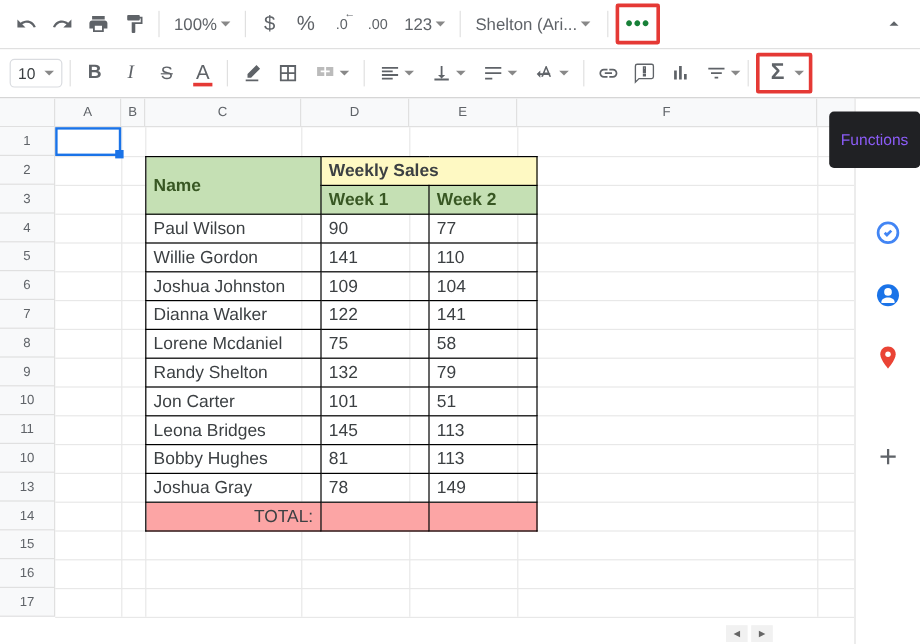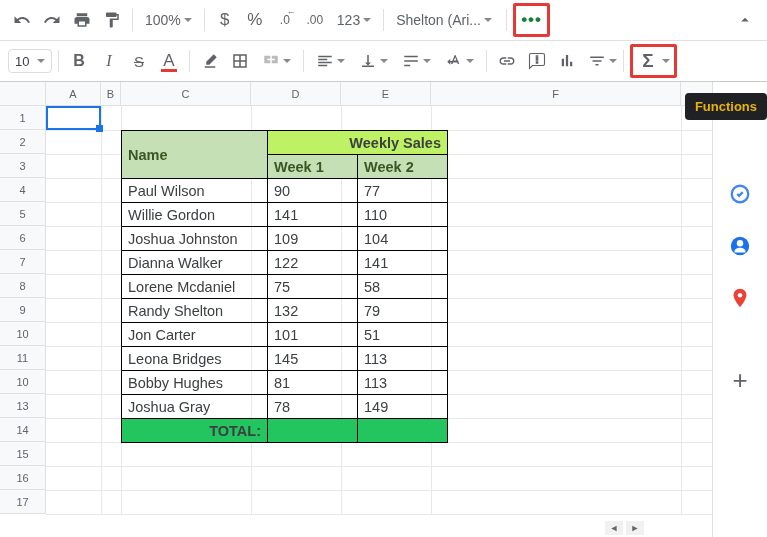--- a/index.html
+++ b/index.html
@@ -164,45 +164,44 @@
     left: 75px;
     border-collapse: collapse;
     font-size: 14.5px;
   }
   .data-table td, .data-table th {
     border: 1px solid #000;
     height: 24px;
     padding: 0 6px;
   }
   .data-table .hdr-title {
-    background: #bef264;
+    background: #fef9c3;
     font-weight: bold;
-    text-align: right;
+    text-align: left;
   }
   .data-table .hdr-col {
     background: #c5e0b4;
     font-weight: bold;
     text-align: center;
     color: #385723;
   }
   .data-table .name-col { width: 146px; text-align: left; }
   .data-table .val-col { width: 90px; text-align: left; }
-  .data-table .total-row td { background: #22c55e; font-weight: bold; }
+  .data-table .total-row td { background: #fca5a5; font-weight: normal; }
   .data-table .total-row .name-col { text-align: right; }
   .tooltip {
     position: absolute;
     top: 93px;
     right: 0;
     background: #202124;
-    color: #eab308;
+    color: #8b5cf6;
     font-size: 13px;
-    padding: 6px 10px;
+    padding: 16px 10px;
     border-radius: 4px;
     z-index: 50;
-    font-weight: bold;
   }
   .watermark {
     position: absolute;
     bottom: 24px;
     left: 280px;
     color: #888;
     font-size: 15px;
     display: flex;
     align-items: center;
     gap: 6px;

